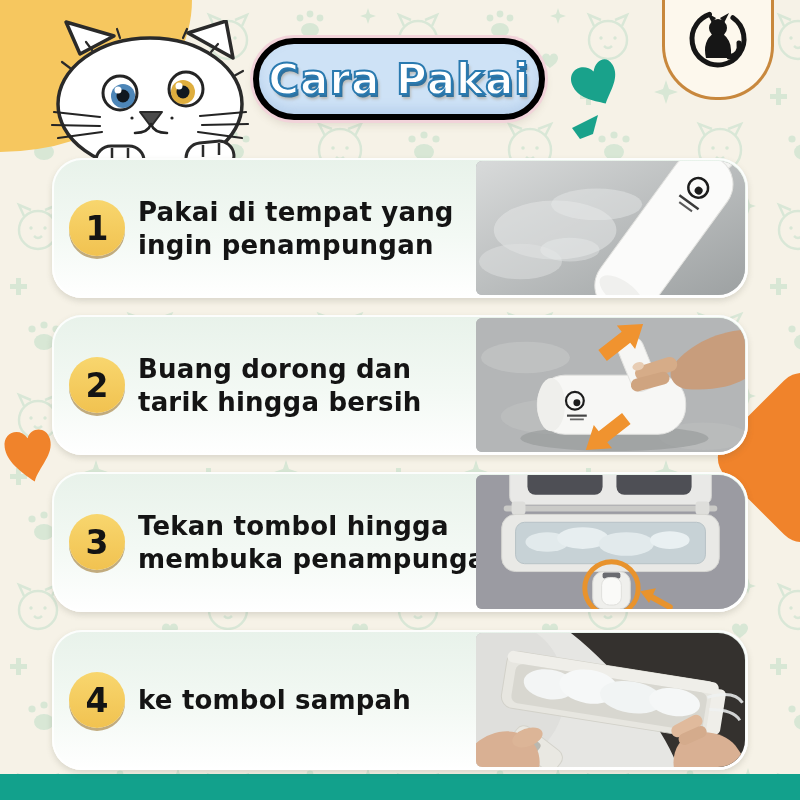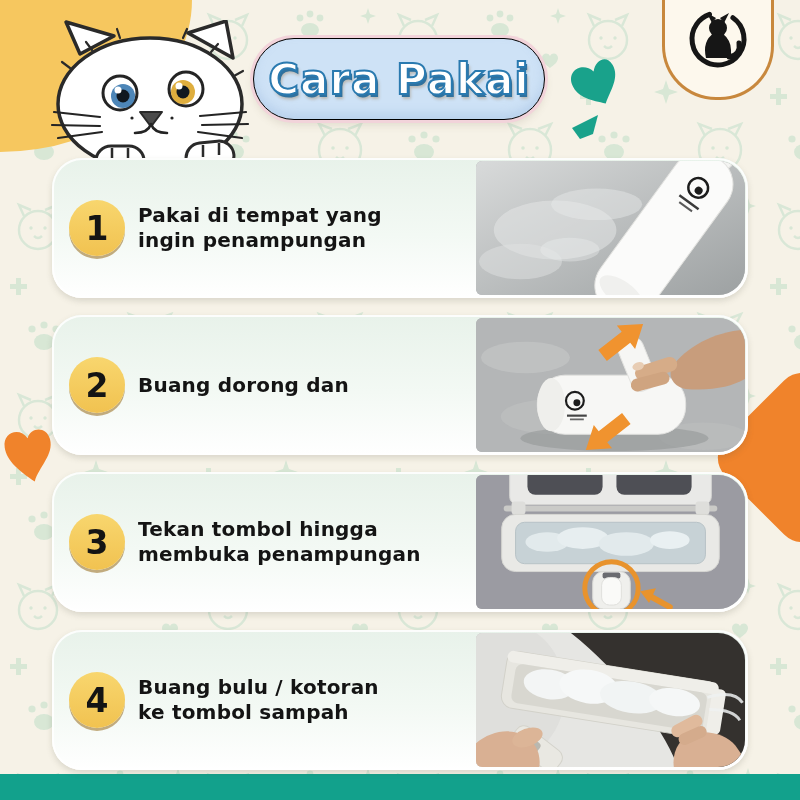--- a/index.html
+++ b/index.html
@@ -14,21 +14,21 @@
   .mascot{position:absolute;left:40px;top:20px;z-index:1;}
 
   .orange-heart{position:absolute;left:4px;top:424px;z-index:1;transform:rotate(-8deg);}
 
   .orange-diamond{position:absolute;left:735px;top:390px;width:135px;height:135px;background:#f0832b;
     border-radius:26px;transform:rotate(45deg);z-index:1;}
 
   .teal-band{position:absolute;left:0;top:774px;width:800px;height:26px;background:#12a18c;z-index:1;}
 
   .title-pill{position:absolute;left:253px;top:38px;width:292px;height:82px;z-index:3;background:#cee2f6;
-    border:1px solid #000000;border-radius:46px;box-sizing:border-box;
+    border:6px solid #000000;border-radius:46px;box-sizing:border-box;
     box-shadow:0 0 0 3px #f2d3da,0 5px 8px rgba(100,90,60,.15),inset 0 -6px 10px rgba(150,180,220,.35);
     display:flex;align-items:center;justify-content:center;}
   .title-text{font-size:42px;font-weight:800;color:#ffffff;-webkit-text-stroke:2px #2a7ab0;
     text-shadow:2px 3px 0 #30719e,3px 5px 3px rgba(140,90,30,.30);letter-spacing:1px;white-space:nowrap;}
 
   .teal-accents{position:absolute;left:562px;top:30px;z-index:3;}
 
   .logo-tab{position:absolute;left:662px;top:0;width:112px;height:100px;background:#fdf8ed;
     border:3px solid #c8883d;border-top:0;border-radius:0 0 54px 54px;box-sizing:border-box;z-index:3;
     display:flex;align-items:flex-start;justify-content:center;}
@@ -37,21 +37,21 @@
   .card{position:absolute;left:52px;width:696px;height:140px;border-radius:30px;z-index:2;
     background:linear-gradient(180deg,#e8f2ea 0%,#f3f9f4 55%,#ffffff 100%);
     box-shadow:0 3px 6px rgba(90,90,70,.18),inset 0 0 0 2px rgba(255,255,255,.85);}
   .c1{top:158px}.c2{top:315px}.c3{top:472px}.c4{top:630px}
 
   .badge{position:absolute;left:17px;top:42px;width:56px;height:56px;border-radius:50%;
     background:linear-gradient(180deg,#f8d66e,#f1c250);box-shadow:0 3px 0 rgba(150,105,25,.55);
     display:flex;align-items:center;justify-content:center;font-size:33px;font-weight:800;color:#141414;}
 
   .step-text{position:absolute;left:86px;top:50%;transform:translateY(-50%);
-    font-size:20px;font-weight:700;color:#141414;line-height:1.25;letter-spacing:.2px;}
+    font-size:26px;font-weight:700;color:#141414;line-height:1.25;letter-spacing:.2px;}
   .step-text .l{display:block;}
 
   .photo{position:absolute;left:424px;top:3px;width:269px;height:134px;
     border-radius:6px 27px 27px 6px;overflow:hidden;background:#b0b2b3;}
   .photo svg{display:block;width:100%;height:100%;}
 </style>
 </head>
 <body>
 
 <div class="canvas">
@@ -177,20 +177,21 @@
       </svg>
     </div>
   </section>
 
   <section class="card c2">
     <div class="badge">
       <span>2</span>
     </div>
     <div class="step-text">
       <span class="l">Buang dorong dan</span>
+      <span class="l">tarik hingga bersih</span>
     </div>
     <div class="photo">
       <svg viewBox="0 0 272 136" preserveAspectRatio="none">
         <rect width="272" height="136" fill="#b4b6b7"></rect>
         <ellipse cx="50" cy="40" rx="45" ry="16" fill="#c6c8c8" opacity=".6"></ellipse>
         <ellipse cx="80" cy="100" rx="55" ry="18" fill="#c2c4c4" opacity=".5"></ellipse>
         <ellipse cx="230" cy="120" rx="45" ry="14" fill="#bec0c0" opacity=".5"></ellipse>
         <ellipse cx="140" cy="122" rx="95" ry="13" fill="#8e9192" opacity=".5"></ellipse>
         <rect x="62" y="58" width="150" height="60" rx="28" fill="#f7f7f5" stroke="#e2e2df"></rect>
         <ellipse cx="76" cy="88" rx="14" ry="27" fill="#efefec"></ellipse>
@@ -248,21 +249,20 @@
         </g>
       </svg>
     </div>
   </section>
 
   <section class="card c4">
     <div class="badge">
       <span>4</span>
     </div>
     <div class="step-text">
-      <span class="l">Buang bulu / kotoran</span>
       <span class="l">ke tombol sampah</span>
     </div>
     <div class="photo">
       <svg viewBox="0 0 272 136" preserveAspectRatio="none">
         <rect width="272" height="136" fill="#e6e6e3"></rect>
         <path d="M96,0 L272,0 L272,136 L204,136 C190,96 146,40 96,0 Z" fill="#34312e"></path>
         <ellipse cx="30" cy="60" rx="60" ry="70" fill="#dcdcd9" opacity=".7"></ellipse>
         <g transform="rotate(9 136 70)">
           <rect x="26" y="34" width="216" height="58" rx="12" fill="#e7e6e0" stroke="#d2d1c9"></rect>
           <rect x="26" y="34" width="216" height="12" rx="6" fill="#efeee9"></rect>

